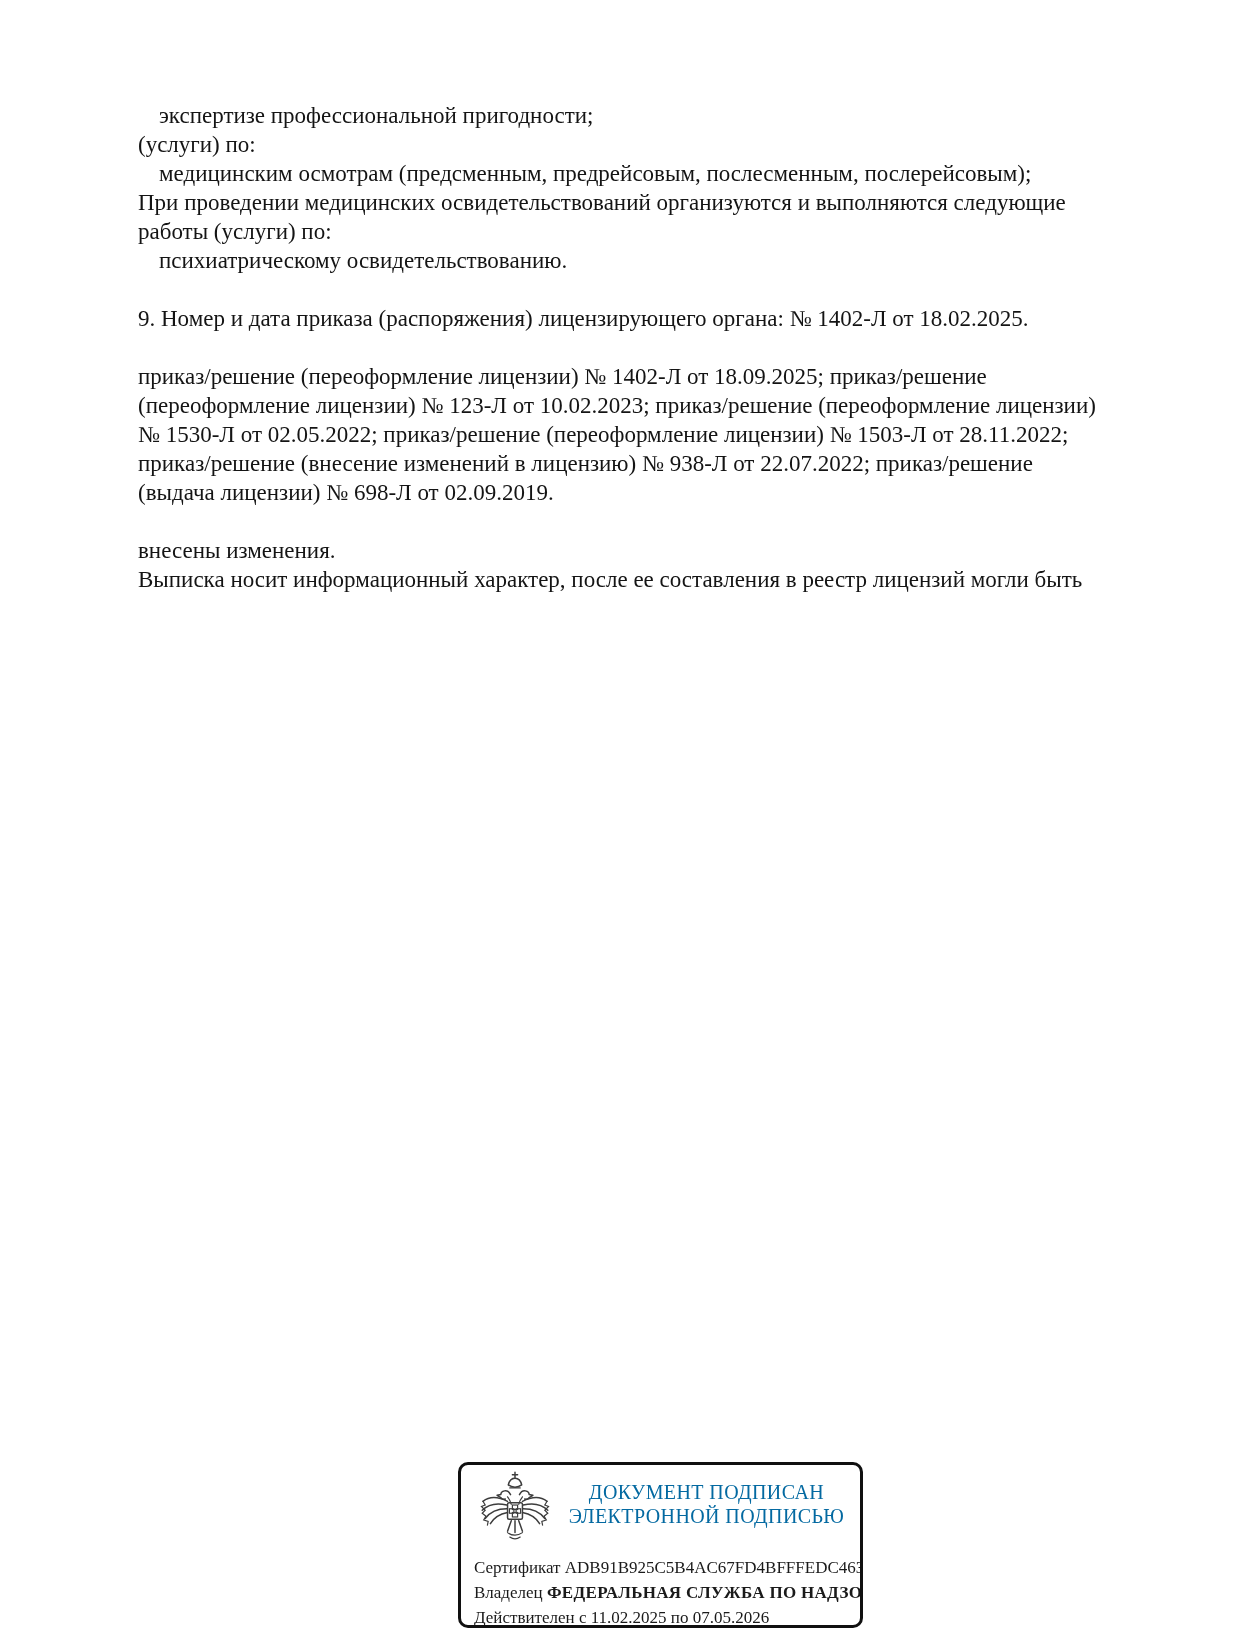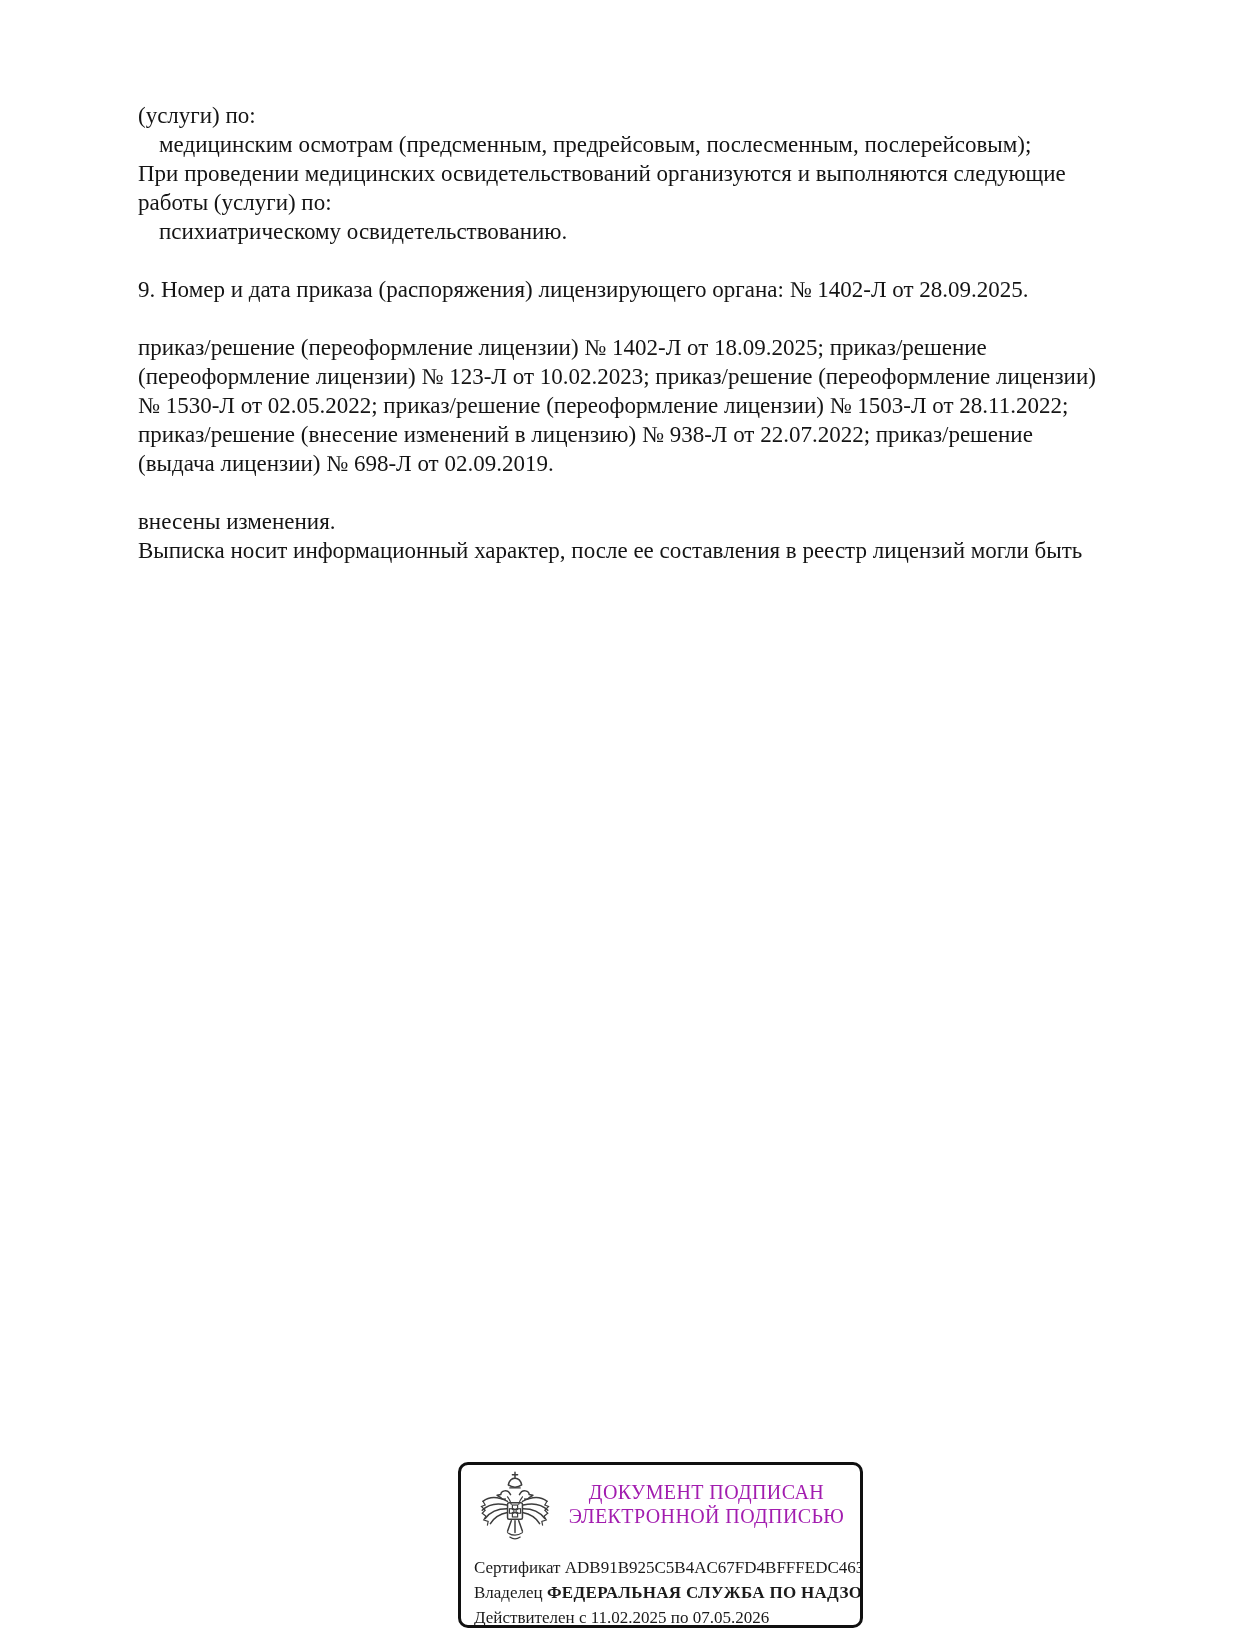--- a/index.html
+++ b/index.html
@@ -41,50 +41,51 @@
     margin: 5px 0 0 16px;
     width: 76px; height: 82px;
   }
   .stamp-title {
     flex: 1 1 auto;
     text-align: center;
     padding-top: 15px;
     font-size: 20px;
     line-height: 24px;
     letter-spacing: 0.4px;
-    color: #a21caf;
+    color: #0369a1;
   }
   .stamp-rows {
     padding: 2px 0 0 13px;
     font-size: 17px;
     line-height: 25px;
     color: #1a1a1a;
   }
   .stamp-row { white-space: nowrap; }
   .stamp-row .owner-value { font-weight: bold; letter-spacing: 0.3px; }
   svg .st { stroke: #3d3d3d; fill: none; stroke-width: 2; stroke-linecap: round; stroke-linejoin: round; }
   svg .stf { stroke: #3d3d3d; fill: none; stroke-width: 1.6; stroke-linecap: round; }
 </style>
 </head>
 <body>
 
 <div class="page">
 
   <div class="doc-body">
 
     <div class="para">
+      <div class="line indent">экспертизе профессиональной пригодности;</div>
       <div class="line">(услуги) по:</div>
       <div class="line indent">медицинским осмотрам (предсменным, предрейсовым, послесменным, послерейсовым);</div>
       <div class="line">При проведении медицинских освидетельствований организуются и выполняются следующие</div>
       <div class="line">работы (услуги) по:</div>
       <div class="line indent">психиатрическому освидетельствованию.</div>
     </div>
 
     <div class="para">
-      <div class="line">9. Номер и дата приказа (распоряжения) лицензирующего органа: № 1402-Л от 28.09.2025.</div>
+      <div class="line">9. Номер и дата приказа (распоряжения) лицензирующего органа: № 1402-Л от 18.02.2025.</div>
     </div>
 
     <div class="para">
       <div class="line">приказ/решение (переоформление лицензии) № 1402-Л от 18.09.2025; приказ/решение</div>
       <div class="line">(переоформление лицензии) № 123-Л от 10.02.2023; приказ/решение (переоформление лицензии)</div>
       <div class="line">№ 1530-Л от 02.05.2022; приказ/решение (переоформление лицензии) № 1503-Л от 28.11.2022;</div>
       <div class="line">приказ/решение (внесение изменений в лицензию) № 938-Л от 22.07.2022; приказ/решение</div>
       <div class="line">(выдача лицензии) № 698-Л от 02.09.2019.</div>
     </div>
 

